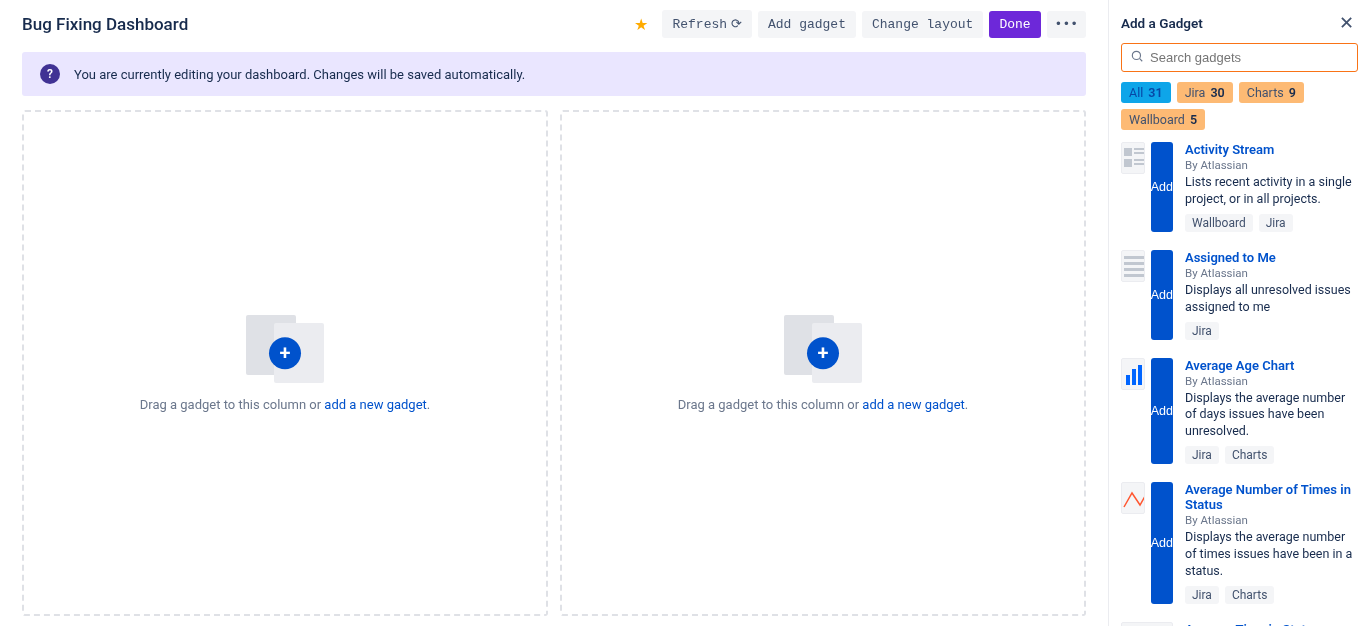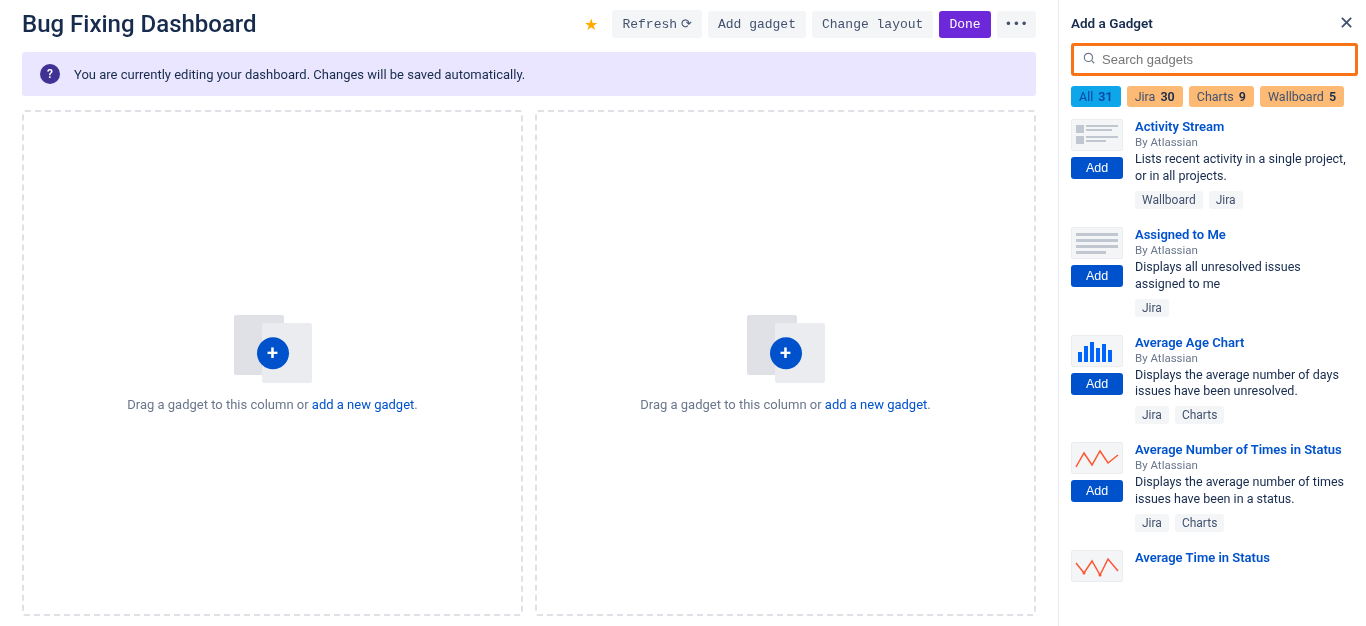--- a/index.html
+++ b/index.html
@@ -17,21 +17,21 @@
   flex: 1;
   padding: 10px 22px 0 22px;
   overflow: hidden;
 }
 .header {
   display: flex;
   align-items: center;
   margin-bottom: 14px;
 }
 .header h1 {
-  font-size: 24px;
+  font-size: 17px;
   font-weight: 500;
   color: #172B4D;
   flex: 1;
 }
 .header .actions { display: flex; align-items: center; gap: 6px; }
 .btn {
   background: #F4F5F7;
   border: none;
   border-radius: 3px;
   padding: 6px 10px;
@@ -89,43 +89,43 @@
   position:absolute; left:50%; top:50%; transform:translate(-50%,-40%);
   width:32px;height:32px;border-radius:50%;background:#0052CC;
   display:flex;align-items:center;justify-content:center;color:#fff;font-size:20px;font-weight:600;
   z-index:2;
 }
 .drop-text { font-size: 13px; color: #6B778C; text-align: right; }
 .drop-text a { color: #0052CC; text-decoration: none; }
 
 
 .sidebar {
-  width: 308px;
+  width: 258px;
   border-left: 1px solid #EBECF0;
   padding: 12px 8px 0 12px;
   display:flex; flex-direction:column;
   height: 626px;
 }
 .sb-head { display:flex; align-items:center; justify-content:space-between; margin-bottom:10px; padding-right:4px;}
 .sb-head h3 { font-size: 13.5px; font-weight:600; color:#172B4D;}
 .close-x { font-size:18px; color:#42526E; cursor:pointer;}
 .search-box {
-  border:3px solid #f97316; border-radius:3px;
+  border:1px solid #f97316; border-radius:3px;
   display:flex; align-items:center; padding:5px 8px; margin-bottom:10px;
 }
 .search-box input{ border:none; outline:none; font-size:13px; flex:1; color:#42526E;}
 .search-box .sicn{ color:#6B778C; margin-right:6px;}
 .filters { display:flex; gap:6px; flex-wrap:wrap; margin-bottom:12px;}
 .chip { background:#fdba74; border-radius:3px; padding:3px 8px; font-size:12.5px; color:#42526E; cursor:pointer;}
 .chip.active{ background:#0ea5e9; color:#0747A6;}
 .chip .cnt{ font-weight:600; color:#172B4D; margin-left:2px;}
 .chip.active .cnt{ color:#0747A6;}
 .glist{ flex:1; overflow-y:auto; padding-right:4px;}
 .gadget { display:flex; gap:12px; margin-bottom:18px;}
-.gcol1{ width:52px; display:flex; flex-direction:column; gap:6px;}
+.gcol1{ width:52px; display:flex; flex-direction:row; gap:6px;}
 .thumb{ width:52px;height:32px;background:#F4F5F7;border:1px solid #EBECF0;border-radius:2px; display:flex;align-items:center;justify-content:center;overflow:hidden;}
 .thumb svg{max-width:100%;max-height:100%;}
 .addbtn{ background:#0052CC;color:#fff;border:none;border-radius:3px;font-size:12.5px;padding:4px 0;cursor:pointer;}
 .gcol2{ flex:1;}
 .gtitle{ font-size:13px; font-weight:600; color:#0052CC; margin-bottom:1px;}
 .gby{ font-size:11.5px; color:#6B778C; margin-bottom:2px;}
 .gdesc{ font-size:12.5px; color:#172B4D; margin-bottom:6px; line-height:1.35;}
 .gtags{ display:flex; gap:6px;}
 .gtag{ background:#F4F5F7; border-radius:3px; padding:2px 7px; font-size:12px; color:#42526E;}
 .glist::-webkit-scrollbar{width:6px;}

